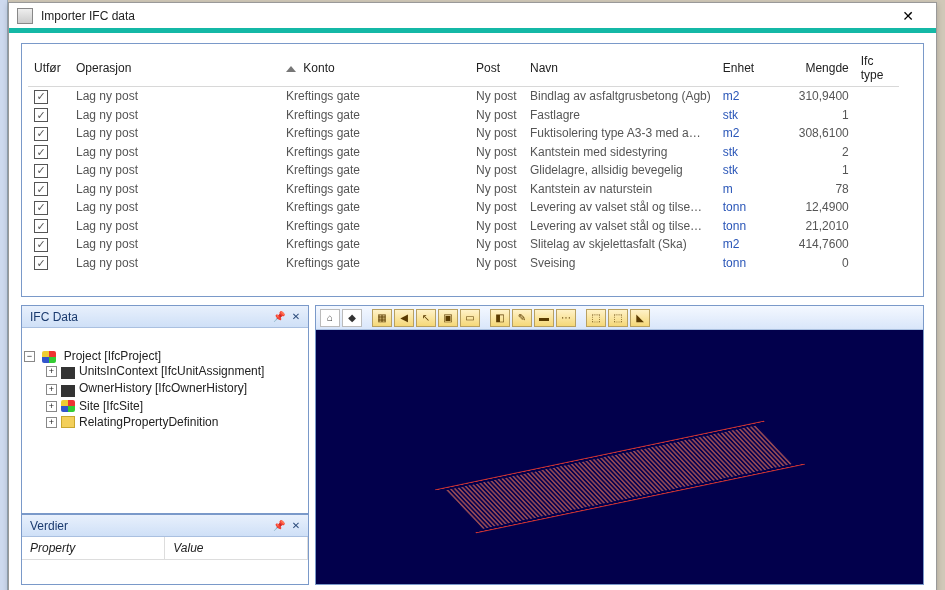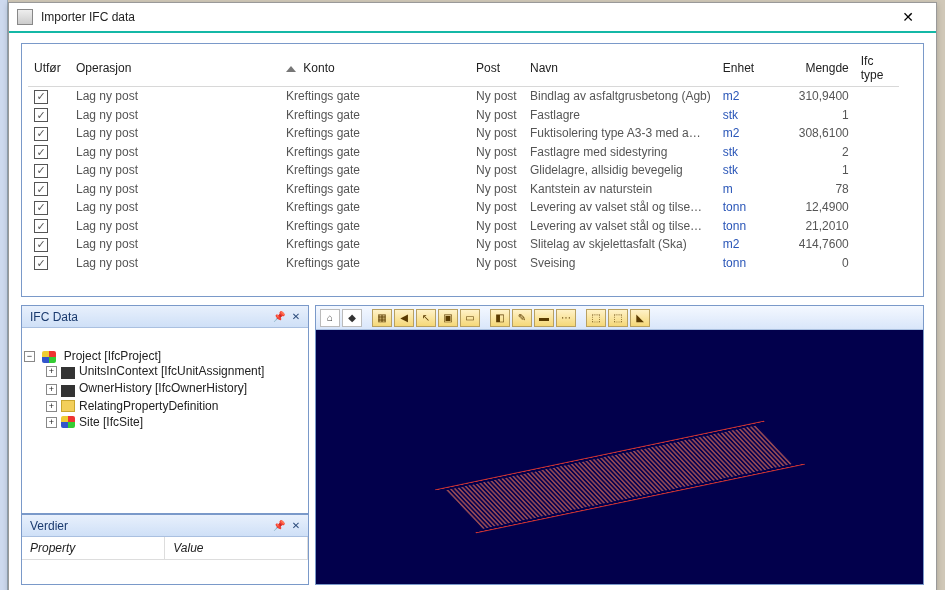--- a/index.html
+++ b/index.html
@@ -4,21 +4,21 @@
 <style>
 * { box-sizing: border-box; margin: 0; padding: 0; font-family: "Segoe UI", Tahoma, sans-serif; }
 body { background: #d0c8b8; width: 945px; height: 590px; overflow: hidden; position: relative; }
 
 .window {
   position: absolute; left: 8px; top: 2px; width: 929px; height: 590px;
   background: #fff; border: 1px solid #999; box-shadow: 0 2px 6px rgba(0,0,0,0.2);
 }
 .titlebar {
   height: 30px; display: flex; align-items: center; padding: 0 8px;
-  background: #fff; border-bottom: 2px solid #14b8a6;
+  background: #fff; border-bottom: 5px solid #14b8a6;
 }
 .titlebar .appicon { width: 16px; height: 16px; margin-right: 8px; border: 1px solid #888; background: linear-gradient(#eee,#ccc); }
 .titlebar .title { font-size: 12px; color: #222; flex: 1; }
 .titlebar .close { width: 40px; height: 28px; display:flex; align-items:center; justify-content:center; font-size:14px; cursor:pointer; }
 
 .content { padding: 10px 12px; }
 
 .table-wrap { border: 1px solid #7a99c9; background:#fff; padding:6px 24px 24px 6px; }
 table { width: 100%; border-collapse: collapse; font-size: 12px; color:#333; }
 thead th { text-align:left; font-weight:400; color:#222; padding:4px 6px; border-bottom:1px solid #d8d8d8; position:relative; }
@@ -146,21 +146,21 @@
               <td>Fuktisolering type A3-3 med a…</td>
               <td class="unit">m2</td>
               <td class="right">308,6100</td>
               <td></td>
             </tr>
             <tr>
               <td><span class="chk">✓</span></td>
               <td>Lag ny post</td>
               <td>Kreftings gate</td>
               <td>Ny post</td>
-              <td>Fastlagre med sidestyring</td>
+              <td>Kantstein med sidestyring</td>
               <td class="unit">stk</td>
               <td class="right">2</td>
               <td></td>
             </tr>
             <tr>
               <td><span class="chk">✓</span></td>
               <td>Lag ny post</td>
               <td>Kreftings gate</td>
               <td>Ny post</td>
               <td>Glidelagre, allsidig bevegelig</td>
@@ -232,22 +232,22 @@
           </div>
           <div class="tree">
             <ul>
               <li>
                 <span class="twisty">−</span>
                 <span class="nicon ico-project"></span>
                 <span>Project [IfcProject]</span>
                 <ul class="children" id="treechildren">
                     <li><span class="twisty">+</span><span class="nicon ico-obj"></span><span>UnitsInContext [IfcUnitAssignment]</span></li>
                     <li><span class="twisty">+</span><span class="nicon ico-obj"></span><span>OwnerHistory [IfcOwnerHistory]</span></li>
+                    <li><span class="twisty">+</span><span class="nicon ico-site"></span><span>Site [IfcSite]</span></li>
                     <li><span class="twisty">+</span><span class="nicon ico-folder"></span><span>RelatingPropertyDefinition</span></li>
-                    <li><span class="twisty">+</span><span class="nicon ico-site"></span><span>Site [IfcSite]</span></li>
                   </ul>
               </li>
             </ul>
           </div>
         </div>
 
         <div class="panel" style="height:71px">
           <div class="panel-hd">
             <span class="ptitle">Verdier</span>
             <span class="pbtn">📌</span>

